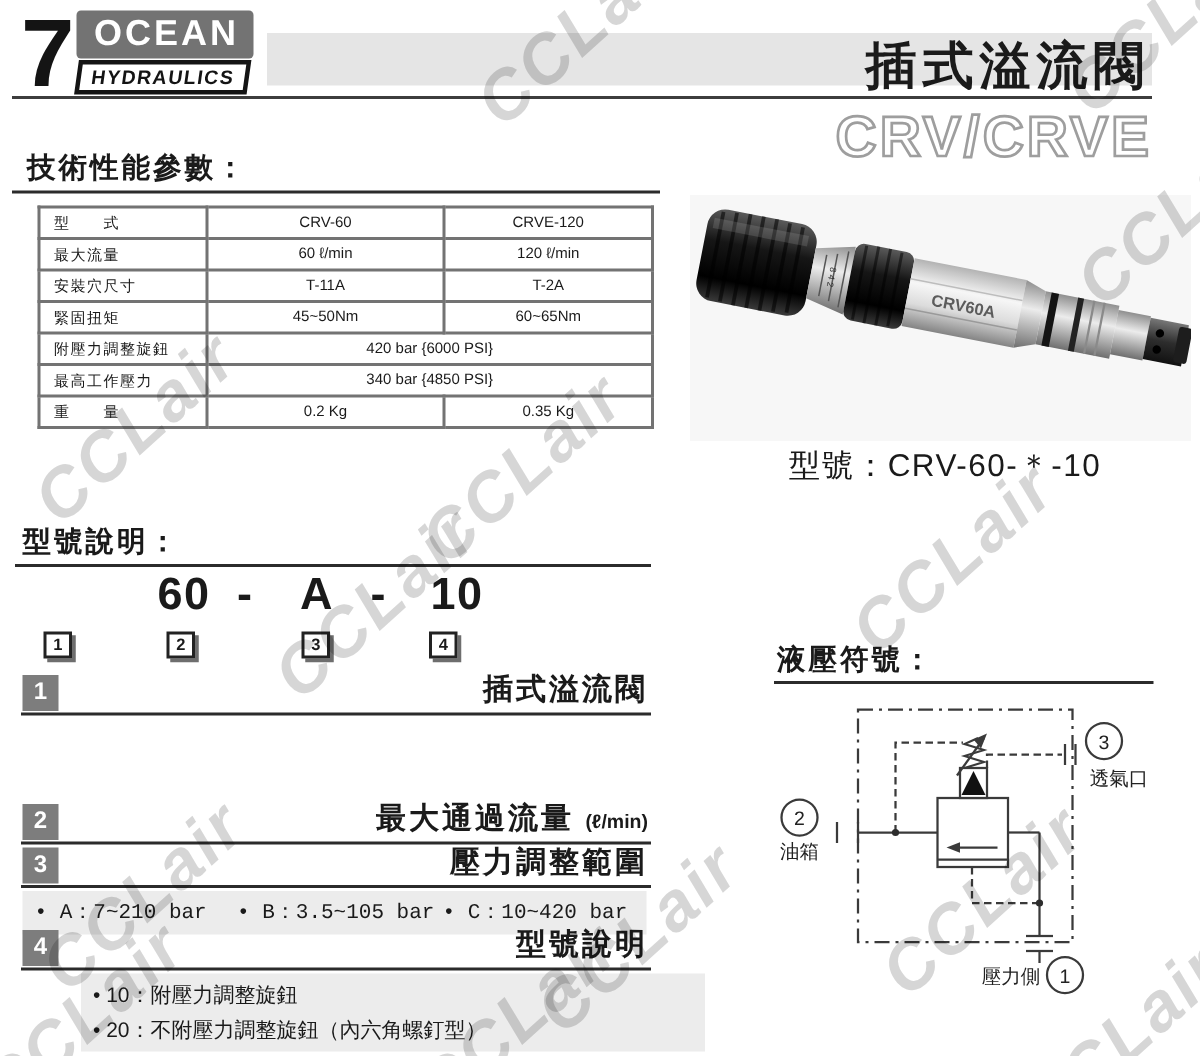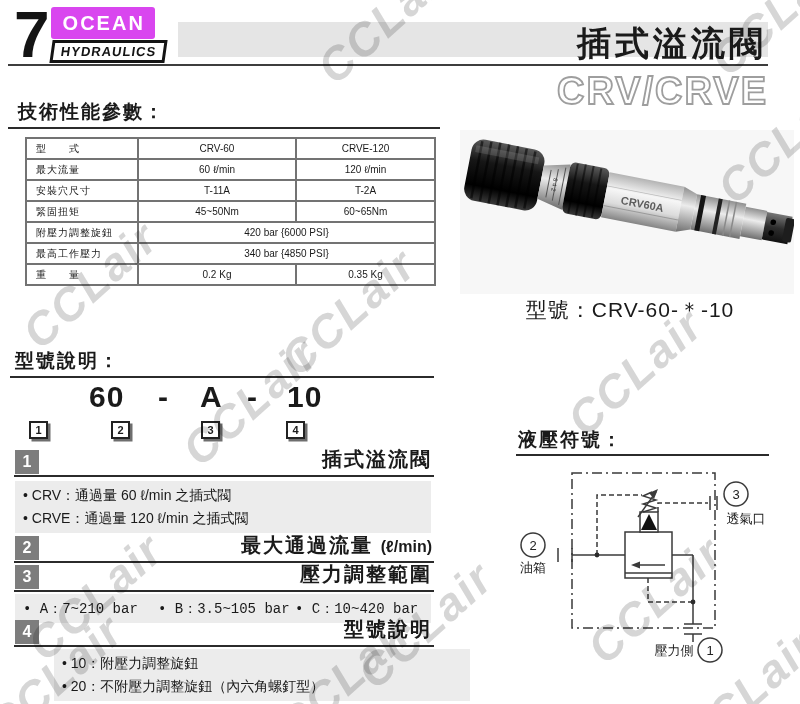--- a/index.html
+++ b/index.html
@@ -10,21 +10,21 @@
   
   .wm { position:absolute; z-index:6; font-size:46px; font-weight:bold; font-style:italic;
         letter-spacing:2px; color:#c9c9c9; opacity:.75; white-space:nowrap;
         transform:translate(-50%,-50%) rotate(-42deg); mix-blend-mode:multiply; pointer-events:none; }
 
   
   .graybar { position:absolute; left:178px; top:22px; width:590px; height:35px; background:#e5e5e5; z-index:1; }
   .logo { position:absolute; left:14px; top:4px; display:flex; align-items:center; z-index:3; }
   .logo-seven { font-size:64px; font-weight:900; line-height:62px; color:#141414; letter-spacing:-2px; }
   .logo-right { margin-left:3px; display:flex; flex-direction:column; align-items:flex-start; }
-  .logo-ocean { background:#d946ef; color:#fff; font-weight:800; font-size:20px; line-height:30px;
+  .logo-ocean { background:#737373; color:#fff; font-weight:800; font-size:24px; line-height:30px;
                 padding:1px 10px 1px 12px; letter-spacing:2px; border-radius:3px; }
   .logo-hyd { border:3px solid #141414; background:#fff; color:#141414; font-weight:700; font-size:13px;
               line-height:17px; padding:0 7px; letter-spacing:1px; margin-top:1px; transform:skewX(-8deg); }
   .page-title { position:absolute; top:21px; right:33px; font-size:34px; font-weight:800; letter-spacing:4px; z-index:2; }
   .toprule { position:absolute; left:8px; top:64px; width:760px; border-top:2px solid #3d3d3d; z-index:2; }
   .series-svg { position:absolute; top:68px; right:28px; z-index:2; }
 
   
   .h2 { position:absolute; font-size:19px; font-weight:700; letter-spacing:2px; z-index:2; }
   .rule { position:absolute; border-top:2px solid #2b2b2b; z-index:2; }
@@ -41,21 +41,21 @@
   .mc span { position:absolute; top:0; font-size:30px; font-weight:800; letter-spacing:1px; }
   .chip { position:absolute; top:421px; width:19px; height:18px; background:#fff; border:2px solid #222;
           box-shadow:2.5px 2.5px 0 #6e6e6e; font-size:11px; font-weight:600; text-align:center;
           line-height:14px; z-index:2; }
 
   
   .sec { position:absolute; left:14px; width:420px; height:27px; border-bottom:2px solid #2b2b2b; z-index:2; }
   .sec .nbox { position:absolute; left:1px; top:0; width:24px; height:24px; background:#7d7d7d; color:#fff;
                font-size:16px; font-weight:700; text-align:center; line-height:24px; }
   .sec .stitle { position:absolute; right:2px; bottom:2px; font-size:20px; font-weight:700; letter-spacing:2px; }
-  .sec .unit { font-size:16px; font-weight:700; letter-spacing:0; }
+  .sec .unit { font-size:13px; font-weight:700; letter-spacing:0; }
   .items { position:absolute; left:15px; width:416px; background:#ececec; font-size:14px; z-index:2;
            padding:3px 8px; line-height:23px; }
   .items .row { white-space:nowrap; }
   .items3 span { position:absolute; top:4px;font-family:Liberation Mono, monospace; }
 
   
   .photo-svg { position:absolute; left:460px; top:130px; z-index:2; }
   .caption { position:absolute; left:470px; top:296px; width:320px; text-align:center; font-size:21px;
              letter-spacing:1px; z-index:2; }
   .diagram-svg { position:absolute; left:460px; top:460px; z-index:2; }
@@ -136,38 +136,34 @@
       <td>0.2 Kg</td>
       <td>0.35 Kg</td>
     </tr>
   </tbody>
     </table>
 
   <div class="h2" style="left:15px; top:348px;">型號說明：</div>
   <div class="rule" style="left:10px; top:376px; width:424px; border-top-width:2.5px;"></div>
 
   <div class="mc">
-    <span style="left:75px;">60</span>
+    <span style="left:91px;">60</span>
     <span style="left:144px;">-</span>
     <span style="left:186px;">A</span>
     <span style="left:233px;">-</span>
     <span style="left:273px;">10</span>
   </div>
   <div class="chip" style="left:29px;">1</div>
   <div class="chip" style="left:111px;">2</div>
   <div class="chip" style="left:201px;">3</div>
   <div class="chip" style="left:286px;">4</div>
 
   <div class="sec" style="top:450px;">
     <div class="nbox">1</div>
     <div class="stitle">插式溢流閥</div>
-  </div>
-  <div class="items" style="top:481px;">
-    <div class="row">• CRV：通過量 60 ℓ/min 之插式閥</div>
-    <div class="row">• CRVE：通過量 120 ℓ/min 之插式閥</div>
   </div>
 
   <div class="sec" style="top:536px;">
     <div class="nbox">2</div>
     <div class="stitle"><span>最大通過流量</span>
       <span class="unit">(ℓ/min)</span></div>
   </div>
 
   <div class="sec" style="top:565px;">
     <div class="nbox">3</div>

